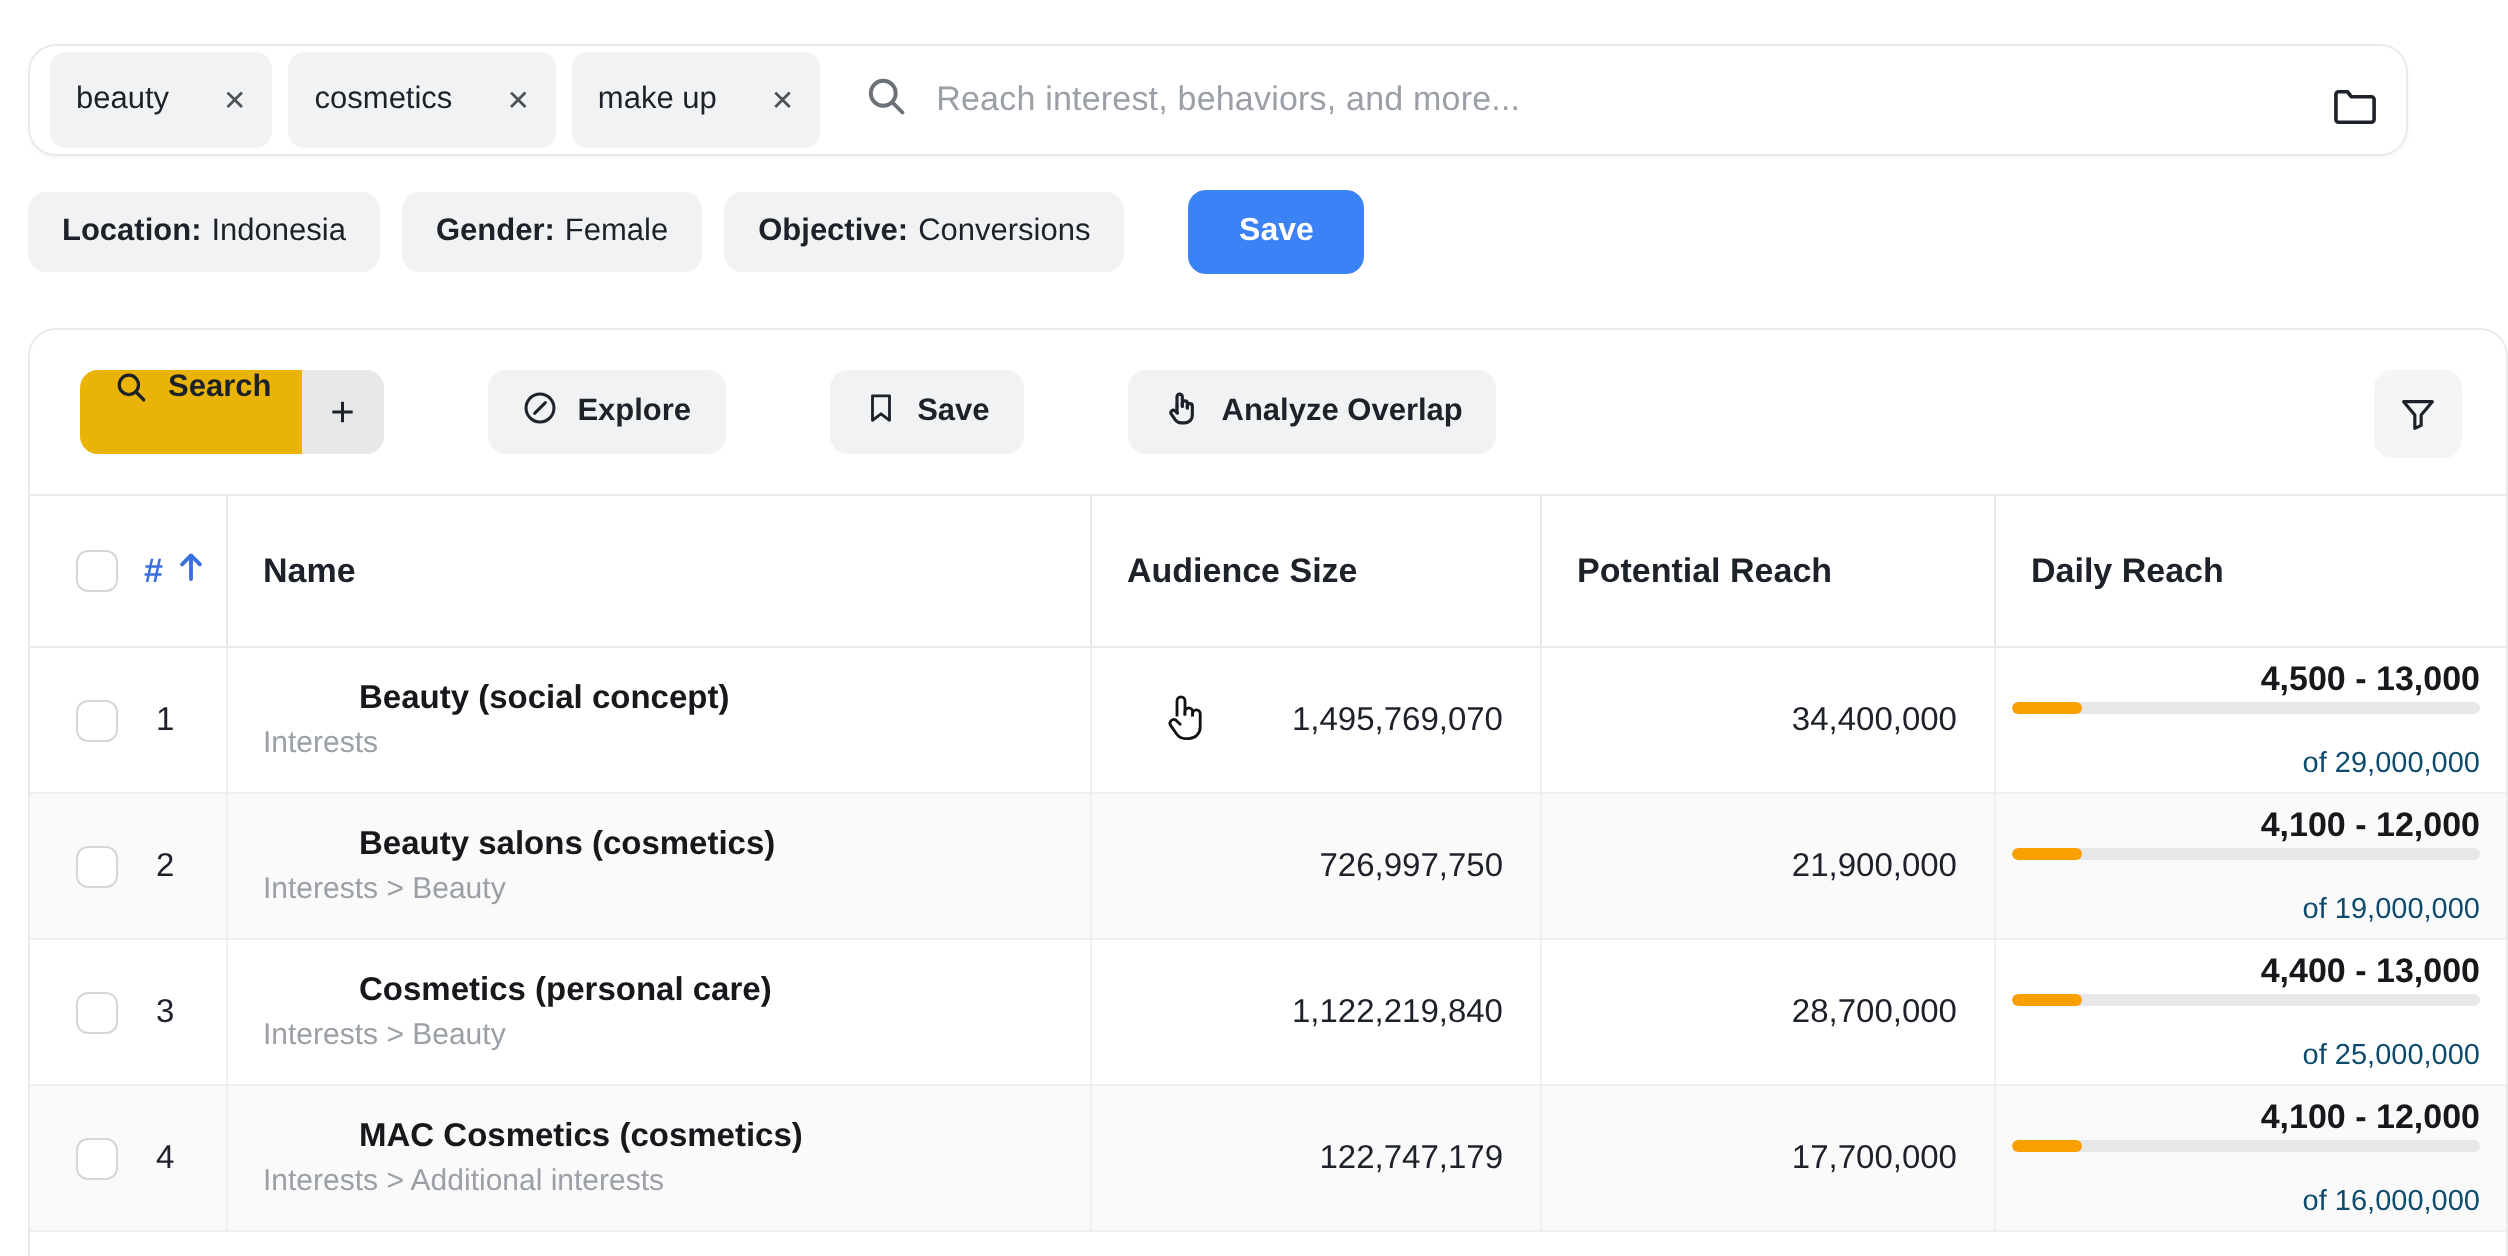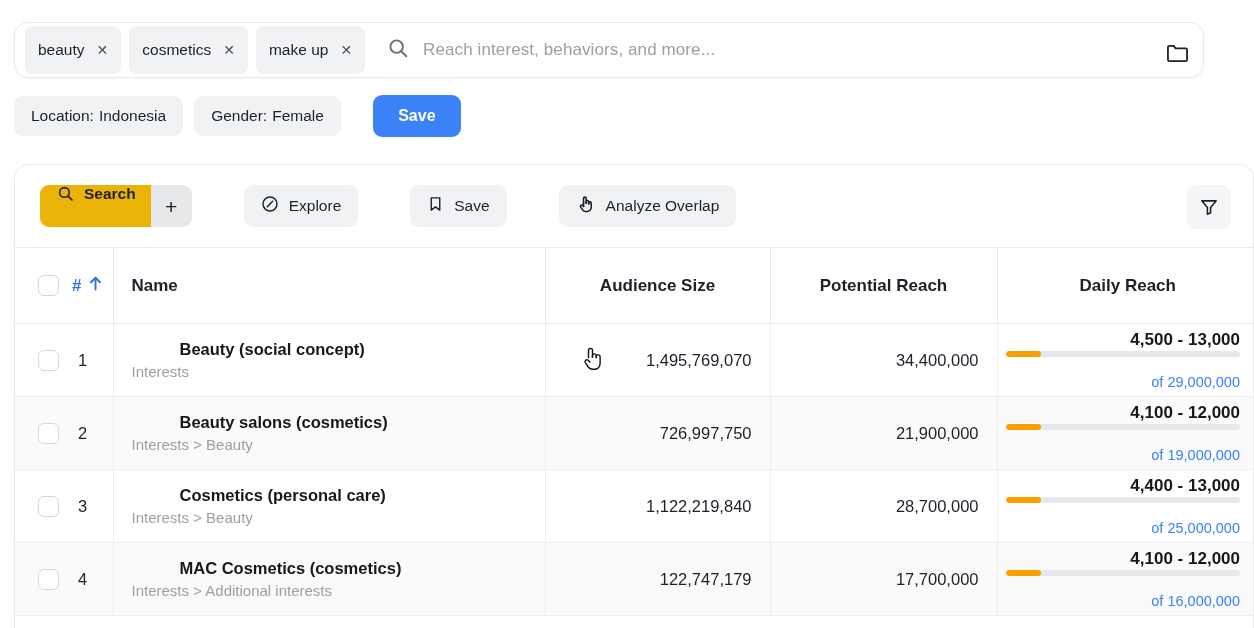--- a/index.html
+++ b/index.html
@@ -20,21 +20,21 @@
     width: 1190px; height: 56px;
     background: #ffffff;
     border: 1px solid #e9eaec;
     border-radius: 14px;
     box-shadow: 0 1px 2px rgba(16,24,40,.04);
     display: flex; align-items: center;
     padding: 0 10px;
     gap: 8px;
   }
   .tag-chip {
-    display: flex; align-items: center; gap: 12px;
+    display: flex; align-items: center; gap: 27px;
     height: 48px; padding: 0 13px;
     background: #f1f2f4;
     border-radius: 8px;
     font-size: 15.5px; color: #1d2129;
     white-space: nowrap;
   }
   .tag-chip .tag-x {
     font-size: 14px; color: #4c5257; line-height: 1;
     cursor: pointer; font-weight: 400;
   }
@@ -58,21 +58,21 @@
     width: 1226px; height: 56px;
     display: flex; align-items: center; gap: 11px;
   }
   .pill {
     display: flex; align-items: center;
     height: 40px; padding: 0 17px;
     background: #f1f2f4; border-radius: 9px;
     font-size: 15.5px; color: #1d2129;
     white-space: nowrap;
   }
-  .pill b { font-weight: 400; }
+  .pill b { font-weight: 700; }
   .pill span.val { font-weight: 400; margin-left: 5px; }
   .save-primary {
     display: flex; align-items: center; justify-content: center;
     height: 42px; width: 88px;
     margin-left: 21px;
     background: #3b82f6; color: #fff;
     border-radius: 9px; border: none;
     font-size: 16px; font-weight: 700;
     font-family: "Liberation Sans", sans-serif;
     cursor: pointer;
@@ -92,21 +92,21 @@
     position: relative;
     height: 82px;
     display: flex; align-items: center;
     padding: 0 25px;
     gap: 13px;
   }
   .tb-btn {
     display: flex; align-items: center; gap: 10px;
     height: 42px; padding: 0 17px;
     background: #f1f2f4; border-radius: 9px;
-    font-size: 15.5px; font-weight: 400; color: #1d2129;
+    font-size: 15.5px; font-weight: 700; color: #1d2129;
     white-space: nowrap; cursor: pointer;
     border: none; font-family: "Liberation Sans", sans-serif;
   }
   .tb-split { display: flex; align-items: center; border-radius: 9px; overflow: hidden; }
   .tb-split .seg-main {
     display: flex; gap: 10px;
     height: 42px; padding: 0 15px 0 17px;
     background: #eab308;
     font-size: 15.5px; font-weight: 700; color: #1d2129; cursor: pointer;
   }
@@ -145,21 +145,21 @@
     border-right: 1px solid #e9eaec;
     font-size: 17px; font-weight: 700; color: #1d2129;
     background: #fff;
     padding: 0 18px;
     vertical-align: middle;
   }
   .tbl thead th.th-dai { border-right: none; padding-right: 13px; }
   .th-sel-inner { display: flex; align-items: center; gap: 13px; padding-left: 5px; }
   .hash-sort { display: flex; align-items: center; gap: 8px; color: #3b6fe0; font-size: 17px; font-weight: 700; }
   .th-name { text-align: left; }
-  .th-num { text-align: center; }
+  .th-num { text-align: left; }
 
   .checkbox {
     width: 21px; height: 21px;
     border: 1.6px solid #d4d7db;
     border-radius: 6px; background: #fff;
     flex: none; cursor: pointer;
   }
 
   .tbl tbody td {
     height: 73px;
@@ -177,21 +177,21 @@
   .name-sub { font-size: 15px; color: #9aa0a6; margin-top: 4px; line-height: 1.2; }
   .num-cell { text-align: right; font-size: 16.5px; color: #2a2e33; }
   .bar-track {
     position: relative;
     flex: 1; height: 6px;
     background: #e7e8ea; border-radius: 3px;
     overflow: hidden; min-width: 40px;
   }
   .bar-fill { position: absolute; left: 0; top: 0; height: 6px; background: #f9a000; border-radius: 3px; }
   .daily-range { font-size: 17px; font-weight: 700; color: #16181c; line-height: 1.3; }
-  .daily-of { font-size: 14.5px; color: #3b82f6; margin-top: 17px; line-height: 1.2; }
+  .daily-of { font-size: 14.5px; color: #0c4a6e; margin-top: 17px; line-height: 1.2; }
   .daily-col { display: flex; flex-direction: column; align-items: flex-end; text-align: center; }
   .daily-mid { display: flex; align-items: center; width: 100%; gap: 10px; }
 </style>
 </head>
 <body>
 
 <div class="page">
 
   <div class="search-card">
     <div class="tag-chip">
@@ -225,20 +225,24 @@
   </div>
 
   <div class="filter-row">
     <div class="pill">
       <b>Location:</b>
       <span class="val">Indonesia</span>
     </div>
     <div class="pill">
       <b>Gender:</b>
       <span class="val">Female</span>
+    </div>
+    <div class="pill">
+      <b>Objective:</b>
+      <span class="val">Conversions</span>
     </div>
     <button class="save-primary">Save</button>
   </div>
 
   <div class="main-card">
 
     <div class="toolbar">
       <div class="tb-split">
         <div class="seg-main">
           <span>

